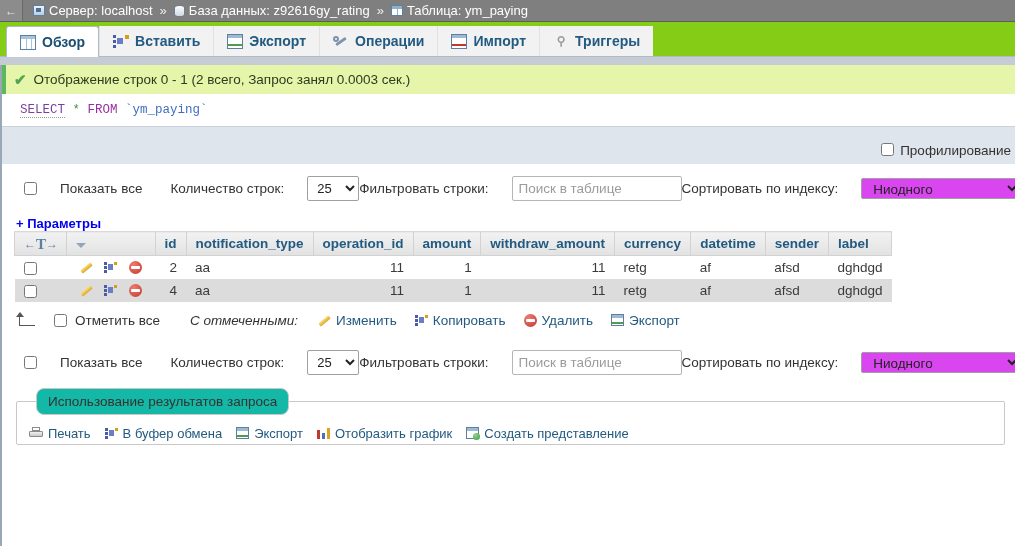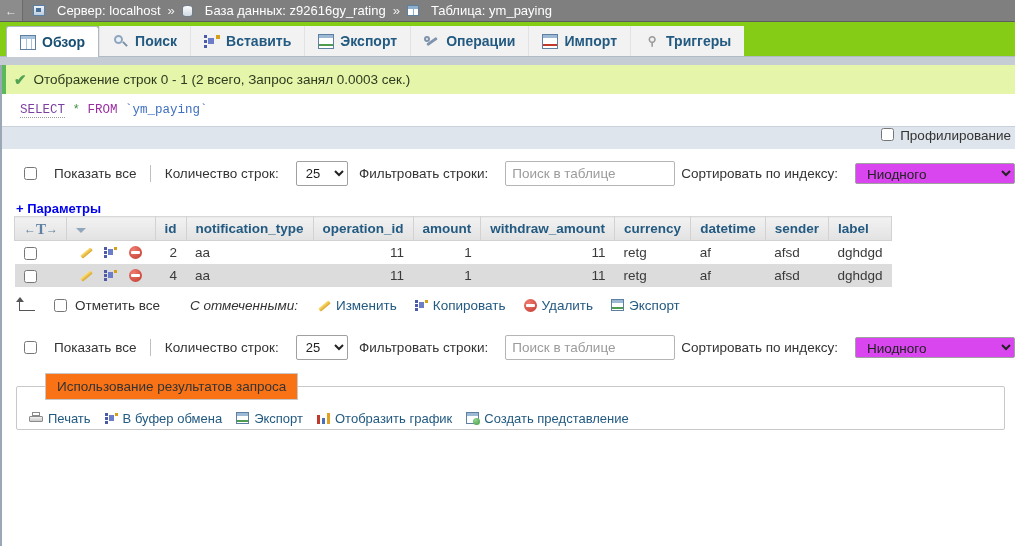--- a/index.html
+++ b/index.html
@@ -40,21 +40,21 @@
   .crumb-wrap {
     display: flex;
     align-items: center;
     padding-left: 10px;
     gap: 4px;
     white-space: nowrap;
   }
   .crumb {
     display: inline-flex;
     align-items: center;
-    gap: 12px;
+    gap: 4px;
   }
   .crumb-sep {
     padding: 0 3px;
     color: #f0f0f0;
   }
 
   
   .ic {
     display: inline-block;
     position: relative;
@@ -286,21 +286,21 @@
     color: #7b3fa0;
     border-bottom: 1px dotted #9a9a9a;
   }
   .kw-star { color: #3f8f3f; }
   .kw-from { color: #9b2fa0; }
   .kw-tbl { color: #3f6fc0; }
 
   #profile-row {
     background: #dfe5ec;
     border-top: 1px solid #c9d1da;
-    padding: 1px 4px 6px 0;
+    padding: 16px 4px 6px 0;
     display: flex;
     justify-content: flex-end;
     align-items: flex-start;
     gap: 6px;
     font-size: 13.5px;
     color: #333333;
   }
 
   
   .controls {
@@ -308,21 +308,21 @@
     align-items: center;
     padding: 12px 0 12px 22px;
     gap: 0;
     font-size: 13.5px;
     white-space: nowrap;
     color: #333333;
   }
   .controls .grp {
     display: flex;
     align-items: center;
-    gap: 17px;
+    gap: 23px;
   }
   .divider {
     width: 1px;
     height: 17px;
     background: #c0c0c0;
     margin: 0 14px;
   }
   .controls label, .controls span.lbl { cursor: default; }
   .gap-lg { width: 30px; }
   .gap-md { width: 16px; }
@@ -563,24 +563,24 @@
     border-radius: 2px;
     padding: 0;
     position: relative;
     background: #ffffff;
     height: 44px;
     box-sizing: border-box;
   }
   #fs-legend {
     position: absolute;
     top: -14px;
-    left: 28px;
-    background: #f97316;
+    left: 19px;
+    background: #14b8a6;
     border: 1px solid #c8c8c8;
-    border-radius: 0;
+    border-radius: 8px;
     padding: 5px 11px;
     font-size: 13.5px;
     color: #333333;
     font-weight: normal;
     white-space: nowrap;
   }
   #fs-links {
     display: flex;
     align-items: center;
     gap: 14px;
@@ -677,24 +677,20 @@
       <span class="ic ic-table"></span>
       <span>Таблица: ym_paying</span>
     </span>
   </div>
 </div>
 
 <div id="tabbar">
   <div class="tab active">
     <span class="tabicon i-browse"></span>
     <span>Обзор</span>
-  </div>
-  <div class="tab">
-    <span class="tabicon i-search"></span>
-    <span>Поиск</span>
   </div>
   <div class="tab">
     <span class="tabicon i-insert"></span>
     <span>Вставить</span>
   </div>
   <div class="tab">
     <span class="tabicon i-export"></span>
     <span>Экспорт</span>
   </div>
   <div class="tab">

